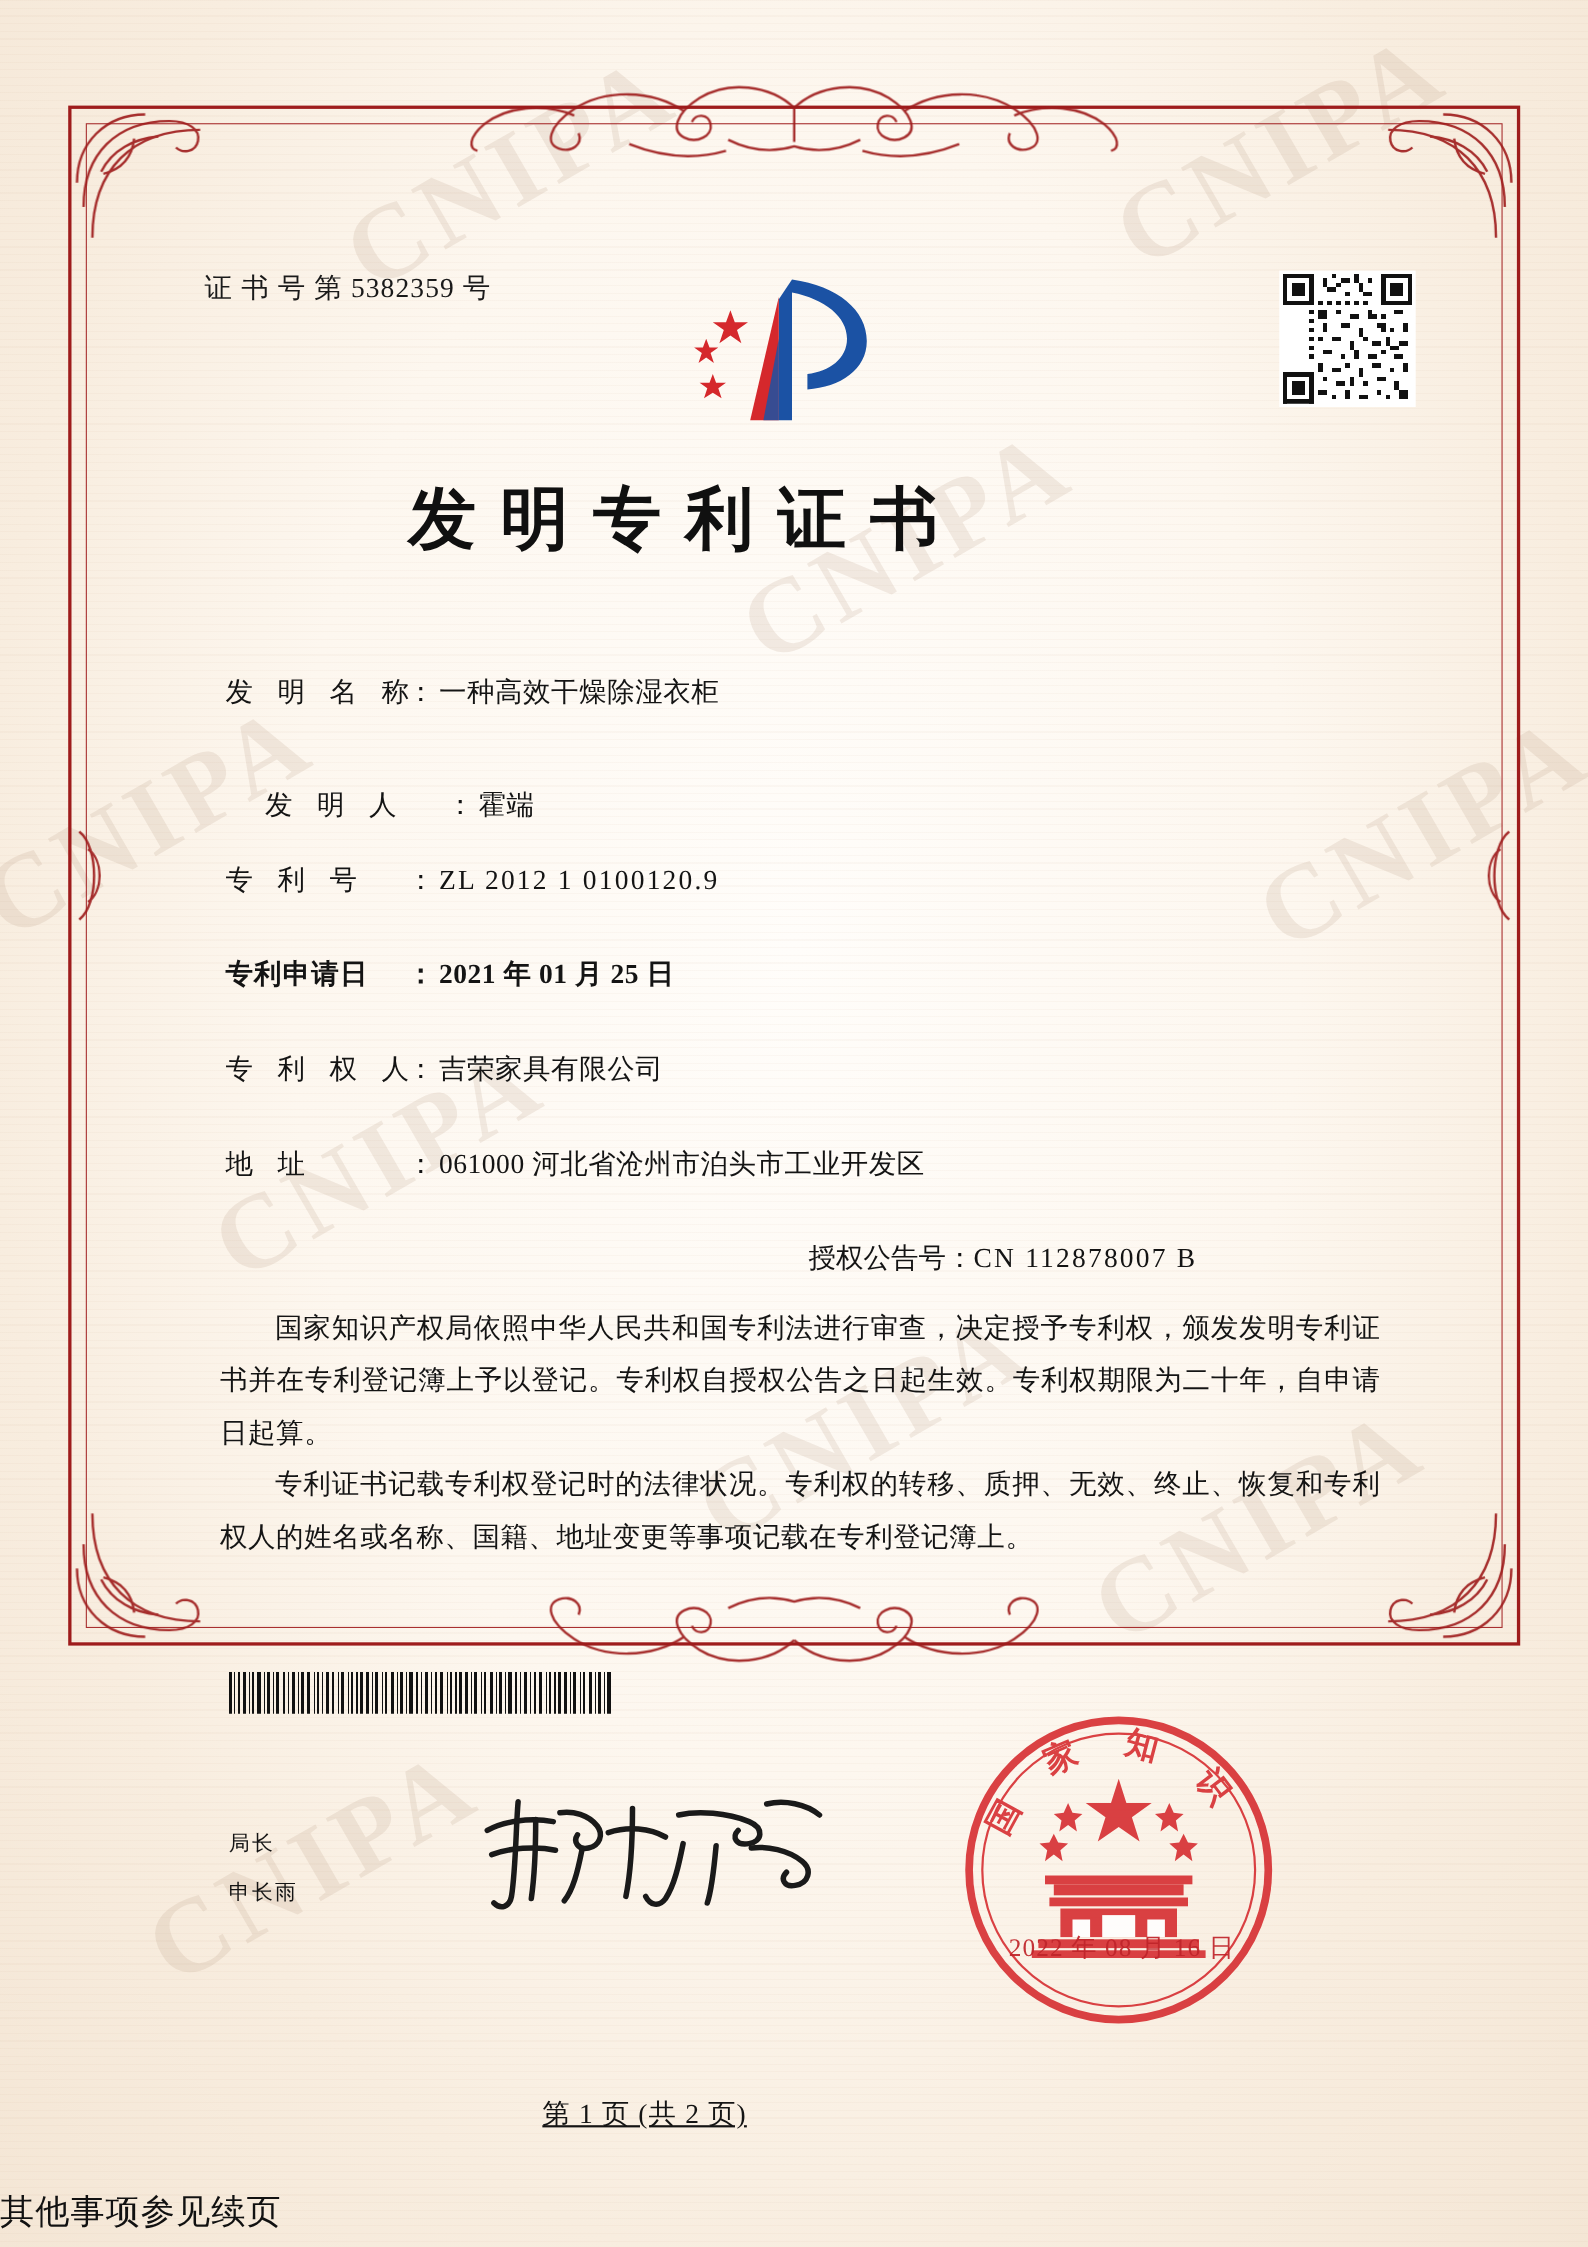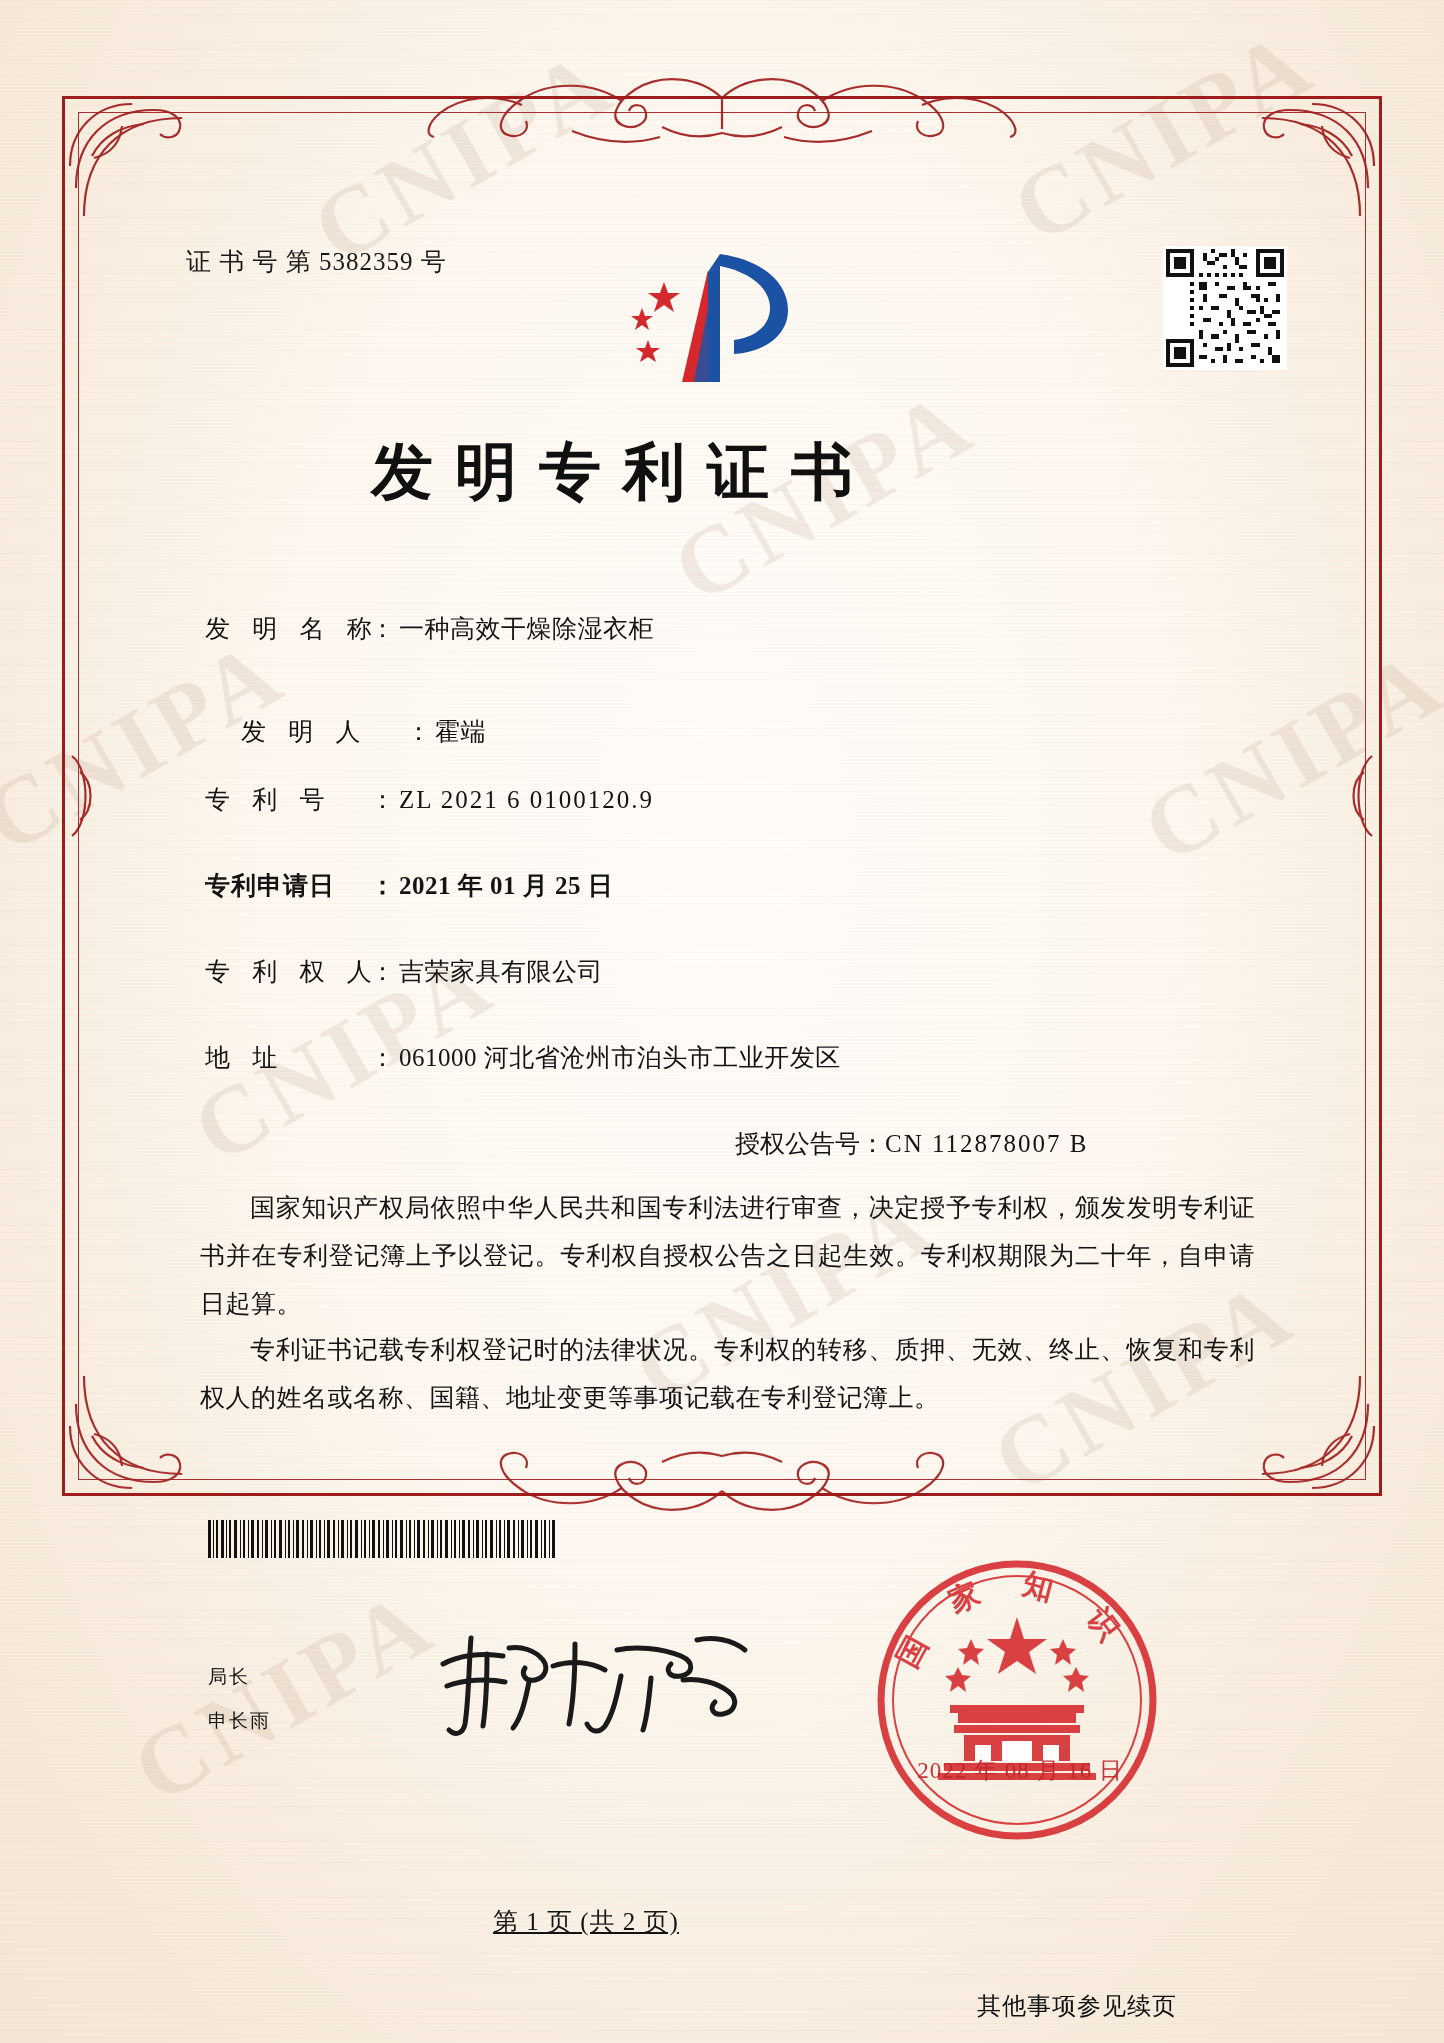--- a/index.html
+++ b/index.html
@@ -228,22 +228,22 @@
     font-size: 25px;
     color: #141414;
     letter-spacing: 1px;
     text-decoration: underline;
   }
   #continuation-note {
     position: absolute;
     left: 0;
     top: 1990px;
     width: 1177px;
-    text-align: right;
-    font-size: 24px;
+    text-align: left;
+    font-size: 31px;
     color: #111111;
     letter-spacing: 1px;
   }
 </style>
 </head>
 <body>
 
 <div id="certificate-page">
 
   <div id="paper-texture"></div>
@@ -443,21 +443,21 @@
 
   <div id="main-title">发明专利证书</div>
 
   <div class="field-row" id="row-title">
     <span class="field-label">发 明 名 称</span><span class="field-colon">：</span><span class="field-value">一种高效干燥除湿衣柜</span>
   </div>
   <div class="field-row" id="row-inventor">
     <span class="field-label">发 明 人</span><span class="field-colon">：</span><span class="field-value">霍端</span>
   </div>
   <div class="field-row" id="row-patentno">
-    <span class="field-label">专 利 号</span><span class="field-colon">：</span><span class="field-value spaced">ZL 2021 6 0100120.9</span>
+    <span class="field-label">专 利 号</span><span class="field-colon">：</span><span class="field-value spaced">ZL 2012 1 0100120.9</span>
   </div>
   <div class="field-row" id="row-appdate">
     <span class="field-label tight">专利申请日</span><span class="field-colon">：</span><span class="field-value">2021 年 01 月 25 日</span>
   </div>
   <div class="field-row" id="row-holder">
     <span class="field-label">专 利 权 人</span><span class="field-colon">：</span><span class="field-value">吉荣家具有限公司</span>
   </div>
   <div class="field-row" id="row-address">
     <span class="field-label">地 址</span><span class="field-colon">：</span><span class="field-value">061000 河北省沧州市泊头市工业开发区</span>
   </div>

